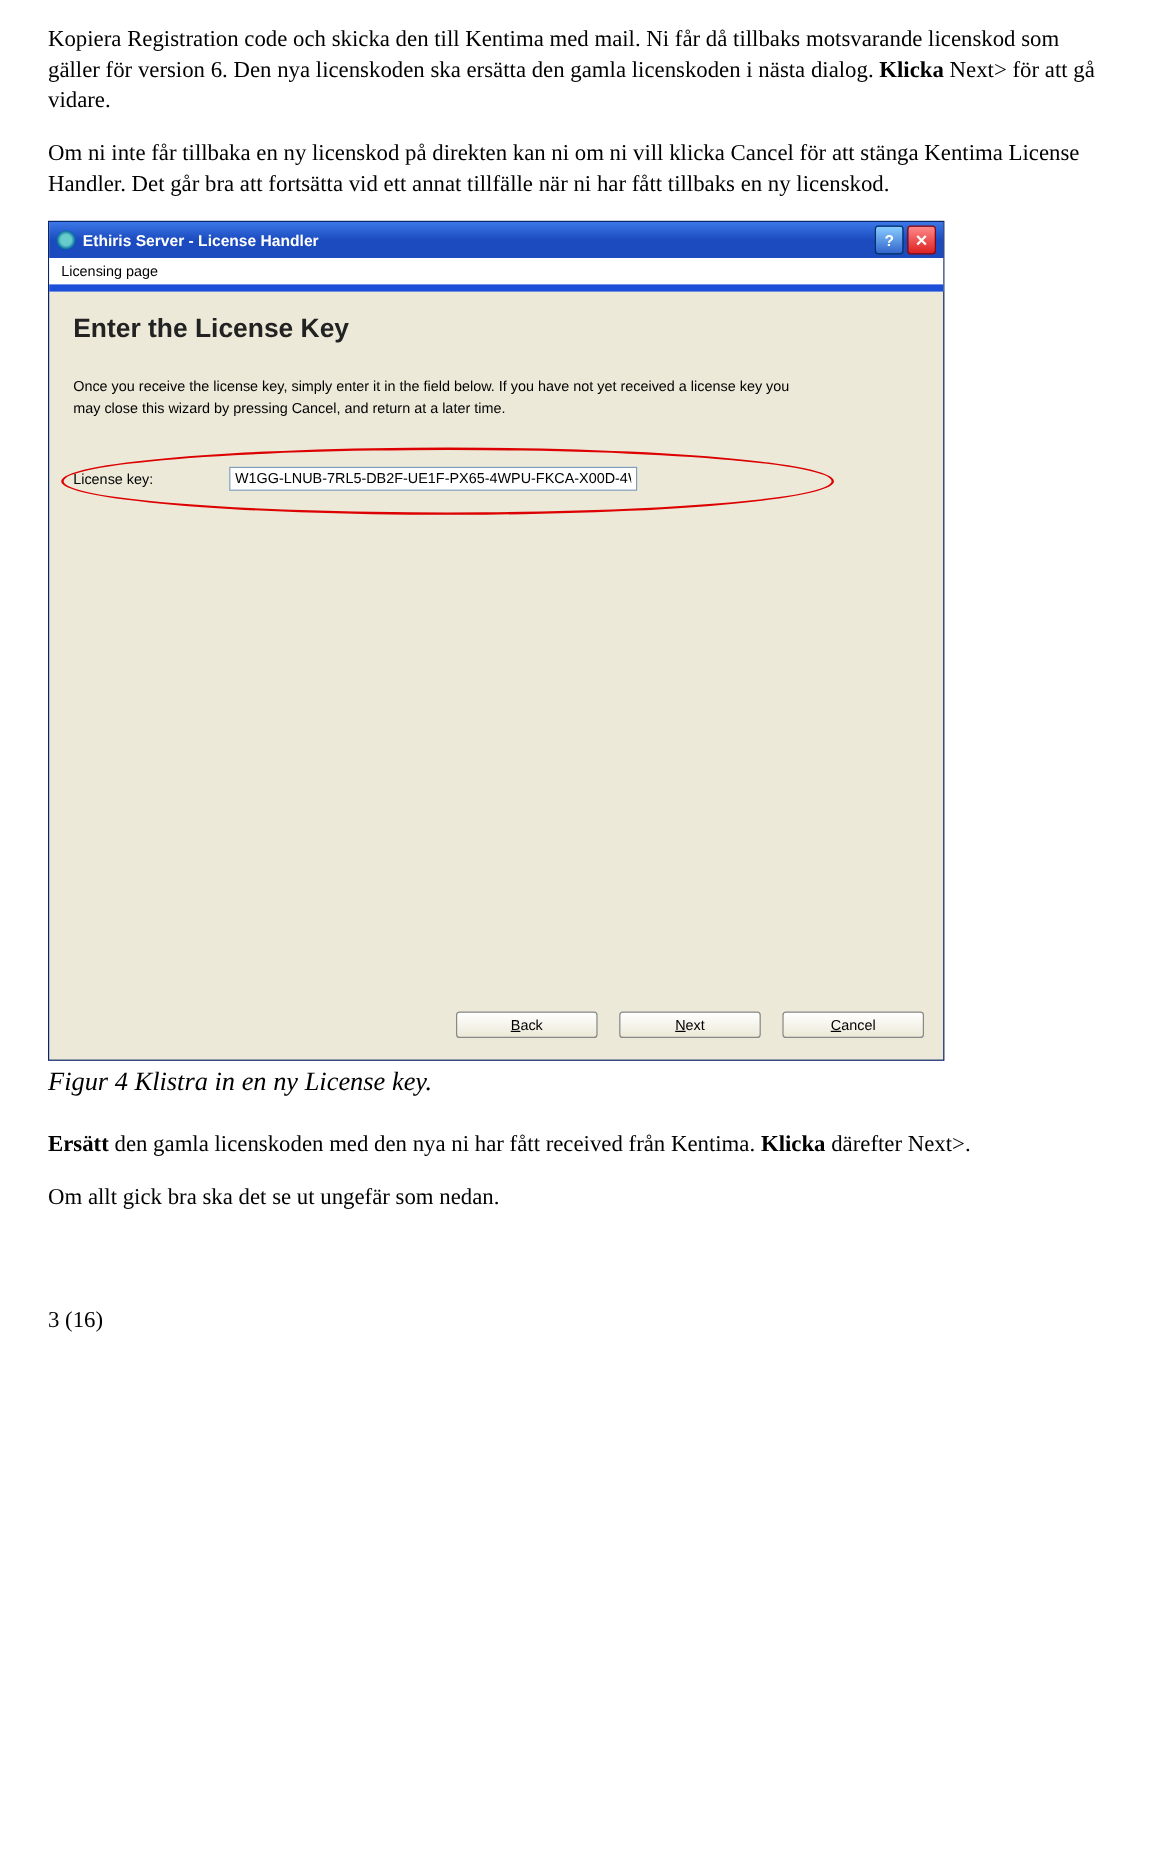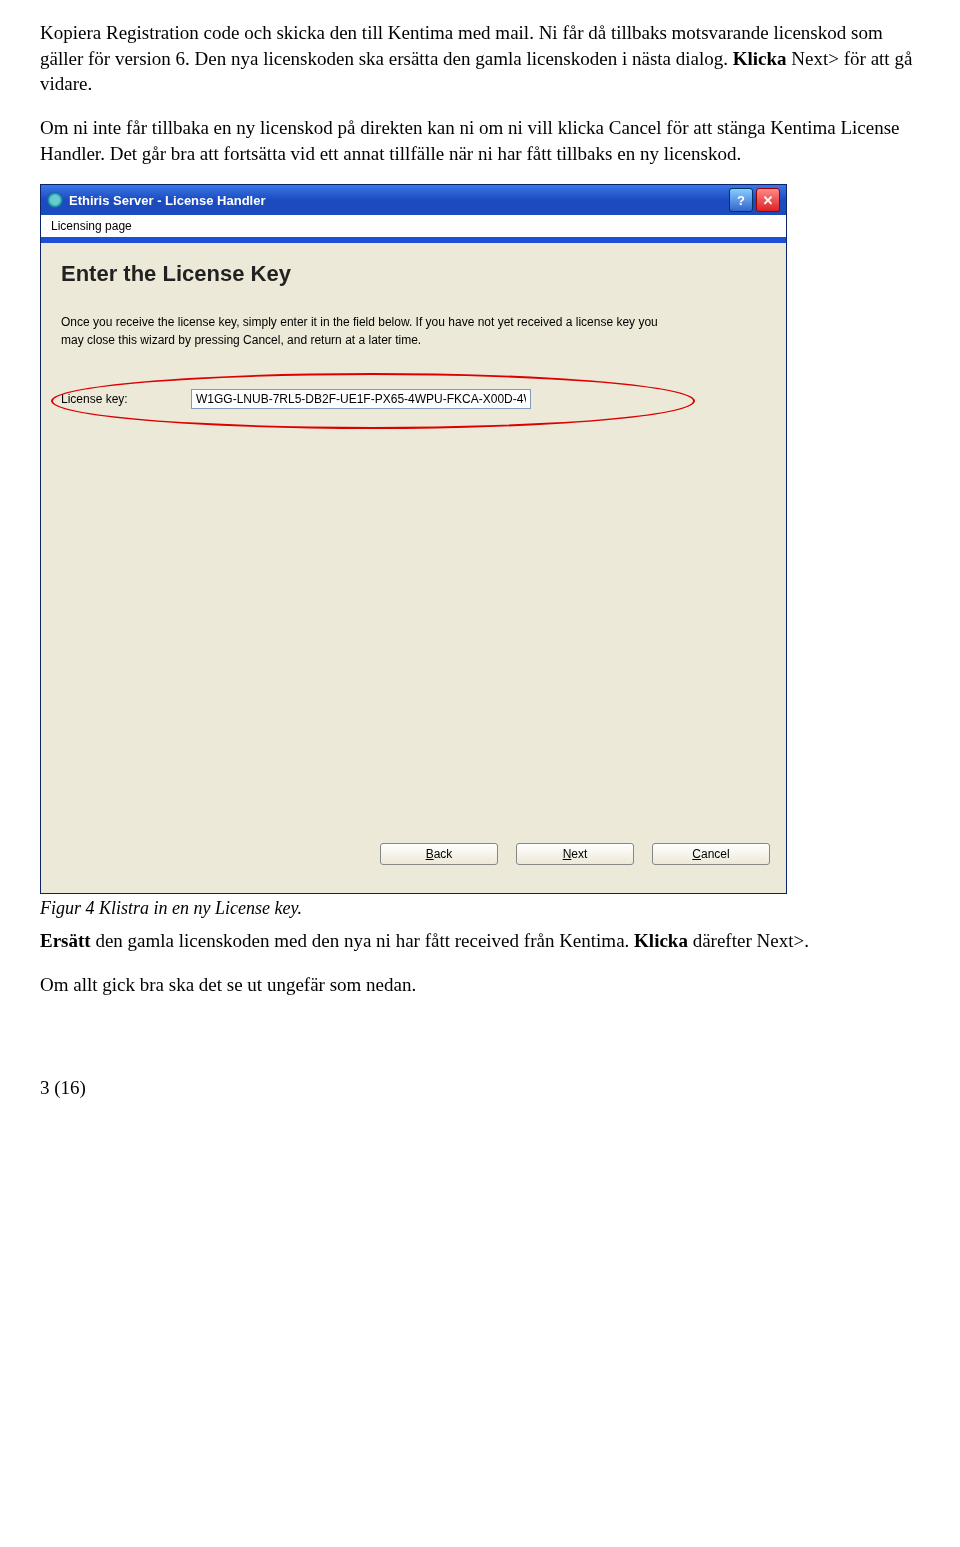--- a/index.html
+++ b/index.html
@@ -73,30 +73,30 @@
   }
   .ellipse {
     position: absolute;
     left: -10px; top: -16px;
     width: 640px; height: 52px;
     border: 2px solid #d00; border-radius: 50%;
     pointer-events: none;
   }
   .btnbar {
     display: flex; justify-content: flex-end; gap: 18px;
-    padding: 10px 16px 28px 16px;
+    padding: 10px 16px 18px 16px;
   }
   .winbtn {
     min-width: 96px; padding: 3px 10px;
     font-family: Tahoma, sans-serif; font-size: 12px;
     background: linear-gradient(#fff,#ece9d8);
     border: 1px solid #888; border-radius: 3px;
     text-align: center;
   }
-  .figcap { font-style: italic; font-size: 18px; margin: 4px 0 9px 0; }
+  .figcap { font-style: italic; font-size: 22px; margin: 4px 0 27px 0; }
   .pagefoot { text-align: left; font-size: 19px; margin-top: 80px; }
   .u { text-decoration: underline; }
 </style>
 </head>
 <body>
 
 <p>
   <span>Kopiera </span><span class="ital">Registration code</span><span> och skicka den till Kentima med mail. Ni får då tillbaks motsvarande licenskod som gäller för version 6. Den nya licenskoden ska ersätta den gamla licenskoden i nästa dialog. </span><span class="bold">Klicka</span><span class="ital"> Next&gt;</span><span> för att gå vidare.</span>
 </p>
 

